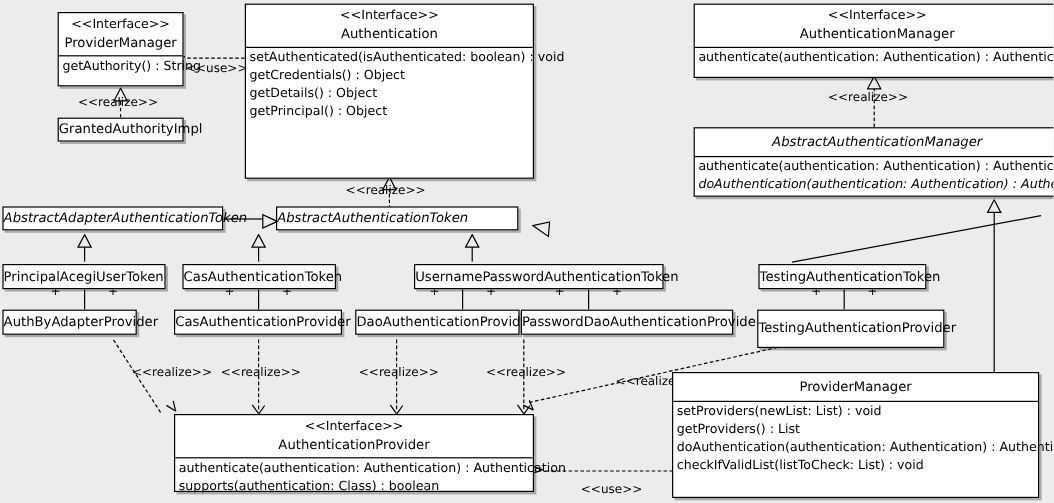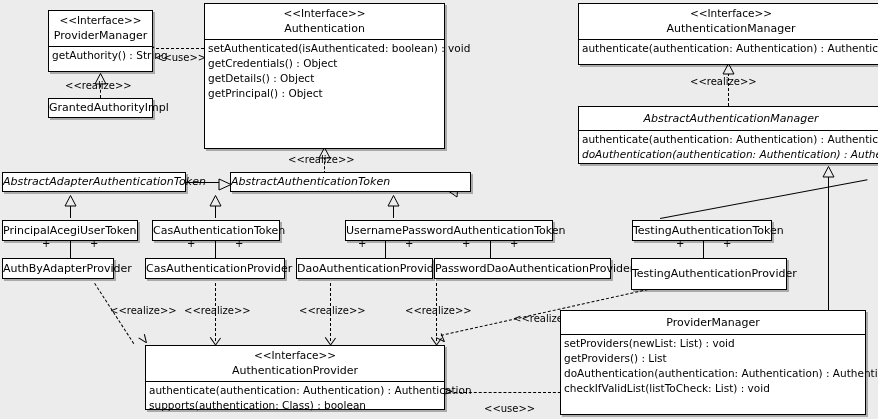--- a/index.html
+++ b/index.html
@@ -301,21 +301,21 @@
     <div class="body">
       <div class="mem">authenticate(authentication: Authentication) : Authentication</div>
       <div class="mem abstract">doAuthentication(authentication: Authentication) : Authentication</div>
     </div>
   </div>
 
   <div class="uml simple abstract" style="left:2px; top:172px; width:184px; height:20px;">
     <span>AbstractAdapterAuthenticationToken</span>
   </div>
 
-  <div class="uml simple abstract" style="left:230px; top:172px; width:241px; height:20px;">
+  <div class="uml simple abstract" style="left:230px; top:172px; width:202px; height:20px;">
     <span>AbstractAuthenticationToken</span>
   </div>
 
   <div class="uml simple" style="left:2px; top:220px; width:136px; height:21px;">
     <span>PrincipalAcegiUserToken</span>
   </div>
 
   <div class="uml simple" style="left:152px; top:220px; width:128px; height:21px;">
     <span>CasAuthenticationToken</span>
   </div>

